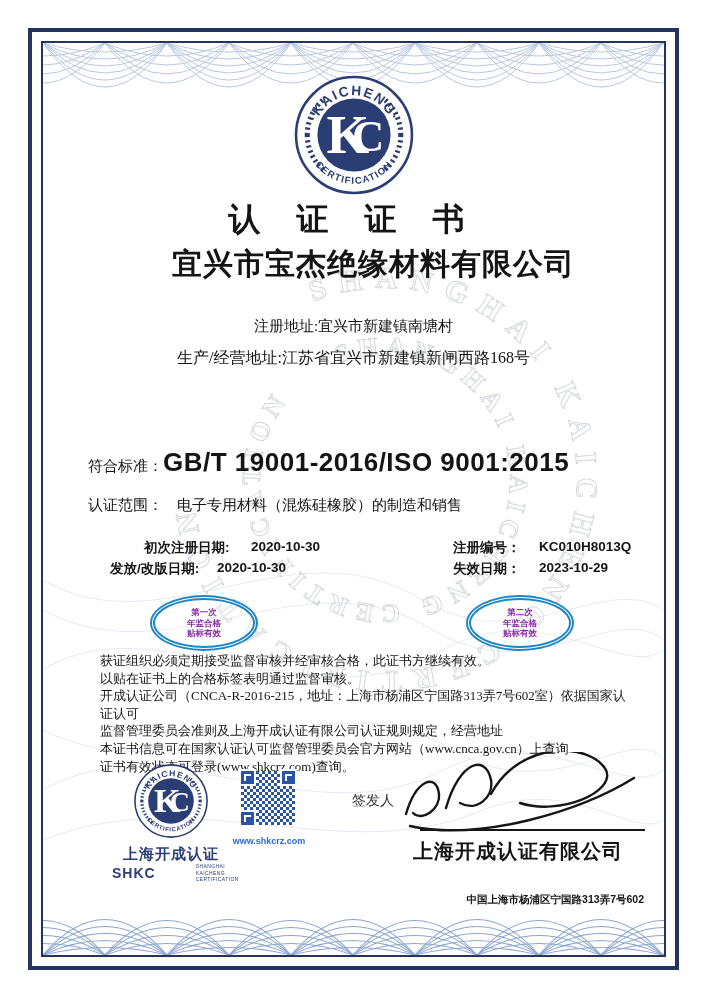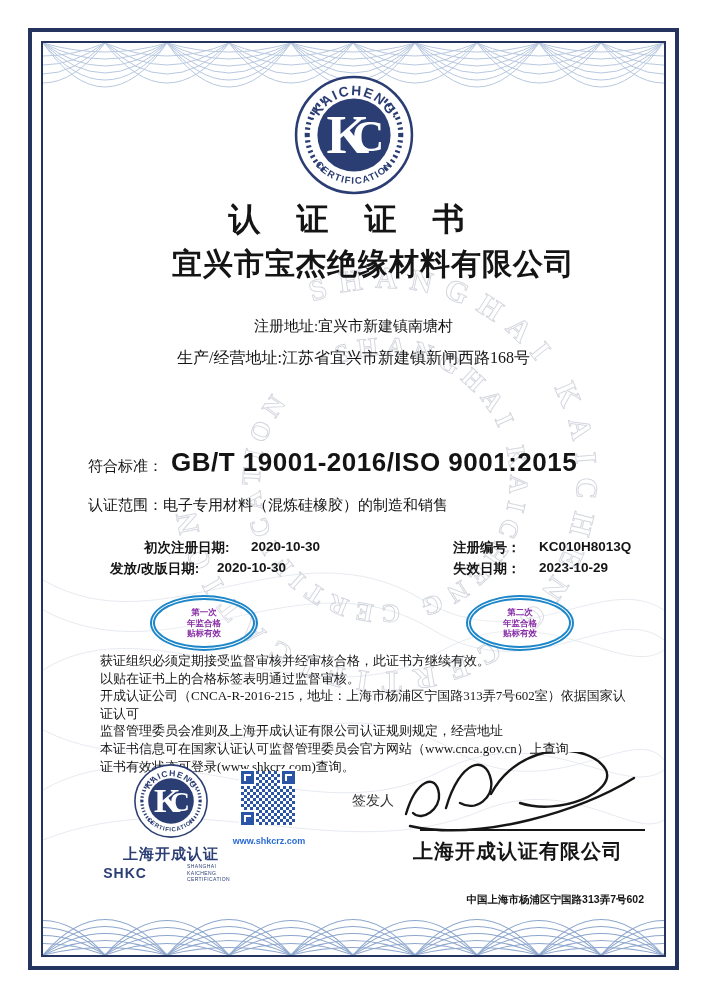--- a/index.html
+++ b/index.html
@@ -10,41 +10,41 @@
   
   .frame-outer{position:absolute;left:28px;top:28px;right:28px;bottom:30px;border:4px solid #24345f;}
   .frame-inner{position:absolute;left:41px;top:41px;right:41px;bottom:43px;border:2px solid #24345f;}
   
   .title{left:0;right:0;top:198px;text-align:center;font-size:32px;font-weight:bold;letter-spacing:14px;}
   .company{left:0;right:0;top:244px;text-align:center;font-size:30px;font-weight:bold;letter-spacing:1px;padding-left:40px;}
   .credit{left:0;right:0;top:287px;text-align:center;font-size:14px;font-weight:bold;}
   .reg-addr{left:0;right:0;top:317px;text-align:center;font-size:15px;}
   .op-addr{left:0;right:0;top:348px;text-align:center;font-size:16px;}
   .system{left:0;right:0;top:392px;text-align:center;font-size:31px;font-weight:bold;letter-spacing:3px;}
-  .std-row{left:88px;top:447px;display:flex;align-items:baseline;gap:8px;}
+  .std-row{left:88px;top:447px;display:flex;align-items:baseline;gap:0;}
   .std-label{font-size:15px;}
   .std-value{font-size:26px;font-weight:900;letter-spacing:0.5px;font-family:"Liberation Sans","DejaVu Sans",sans-serif;}
-  .scope-row{left:88px;top:496px;display:flex;align-items:baseline;font-size:15px;}
+  .scope-row{left:88px;top:496px;display:flex;align-items:baseline;gap:14px;font-size:15px;}
   
   .dt-row{display:flex;font-size:13.5px;font-weight:bold;}
   .dt-l1{left:124px;top:539px;margin-left:20px;} .dt-l2{left:110px;top:560px;}
   .dt-r1{left:453px;top:539px;} .dt-r2{left:453px;top:560px;}
   .dt-label-l{width:107px;} .dt-label-r{width:86px;}
   
   .stamp{width:98px;height:46px;border:5px double #1d86c8;border-radius:50%;
          display:flex;align-items:center;justify-content:center;text-align:center;
          background:rgba(255,255,255,0.2);}
   .stamp-1{left:150px;top:595px;} .stamp-2{left:466px;top:595px;}
   .stamp-text{font-size:8.5px;font-weight:bold;color:#8a2fa8;line-height:1.25;}
   
   .terms{left:100px;top:652px;width:530px;font-size:13px;line-height:17.6px;color:#151515;}
   
   .brand-cn{left:112px;top:845px;width:118px;text-align:center;font-size:15px;font-weight:bold;
             color:#2b3e74;letter-spacing:1px;}
-  .shkc-row{left:112px;top:863px;width:118px;display:flex;align-items:center;justify-content:flex-end;gap:20px;color:#2b3e74;}
+  .shkc-row{left:112px;top:863px;width:118px;display:flex;align-items:center;justify-content:space-between;gap:20px;color:#2b3e74;}
   .shkc{font-size:14px;font-weight:bold;letter-spacing:1px;}
   .shkc-div{width:1px;height:13px;background:#2b3e74;}
   .shkc-en{font-size:5px;line-height:1.3;letter-spacing:0.4px;}
   .qr{left:241px;top:771px;width:54px;height:54px;
       background-image:
         linear-gradient(45deg,#2a55a6 25%,transparent 25%,transparent 75%,#2a55a6 75%),
         linear-gradient(45deg,#2a55a6 25%,#ffffff 25%,#ffffff 75%,#2a55a6 75%);
       background-position:0 0,3px 3px;background-size:6px 6px;}
   .finder{position:absolute;width:13px;height:13px;border:3px solid #2a55a6;background:#fff;box-shadow:0 0 0 2px #fff;box-sizing:border-box;}
   .finder::after{content:"";position:absolute;left:2px;top:2px;width:5px;height:5px;background:#2a55a6;}

